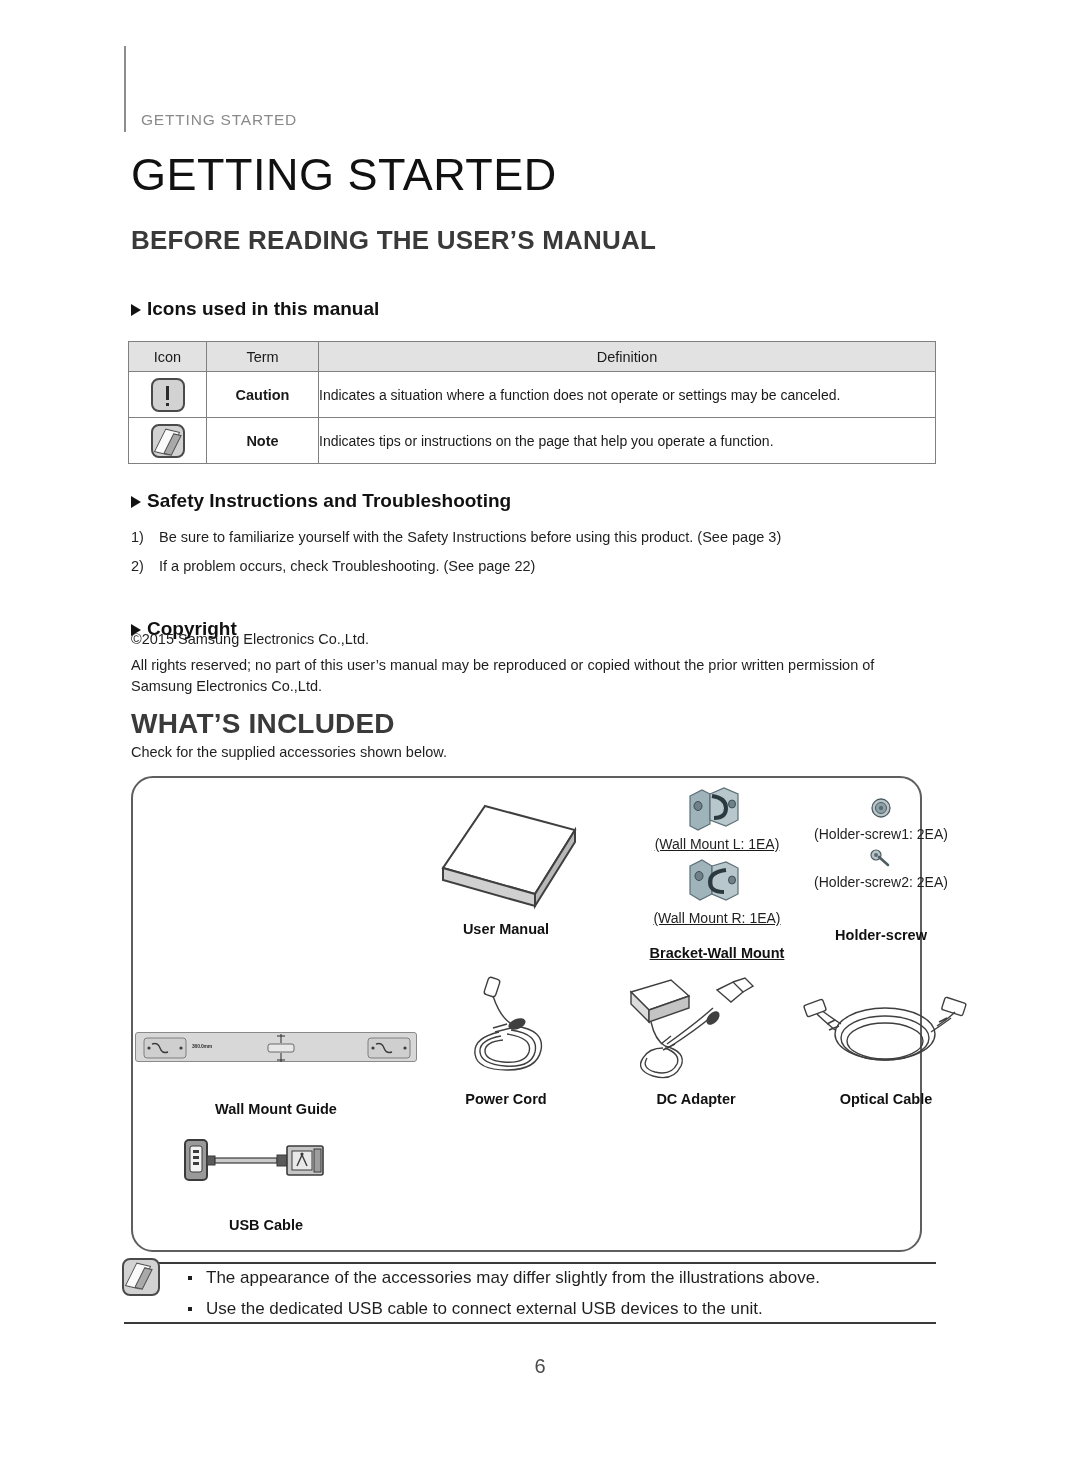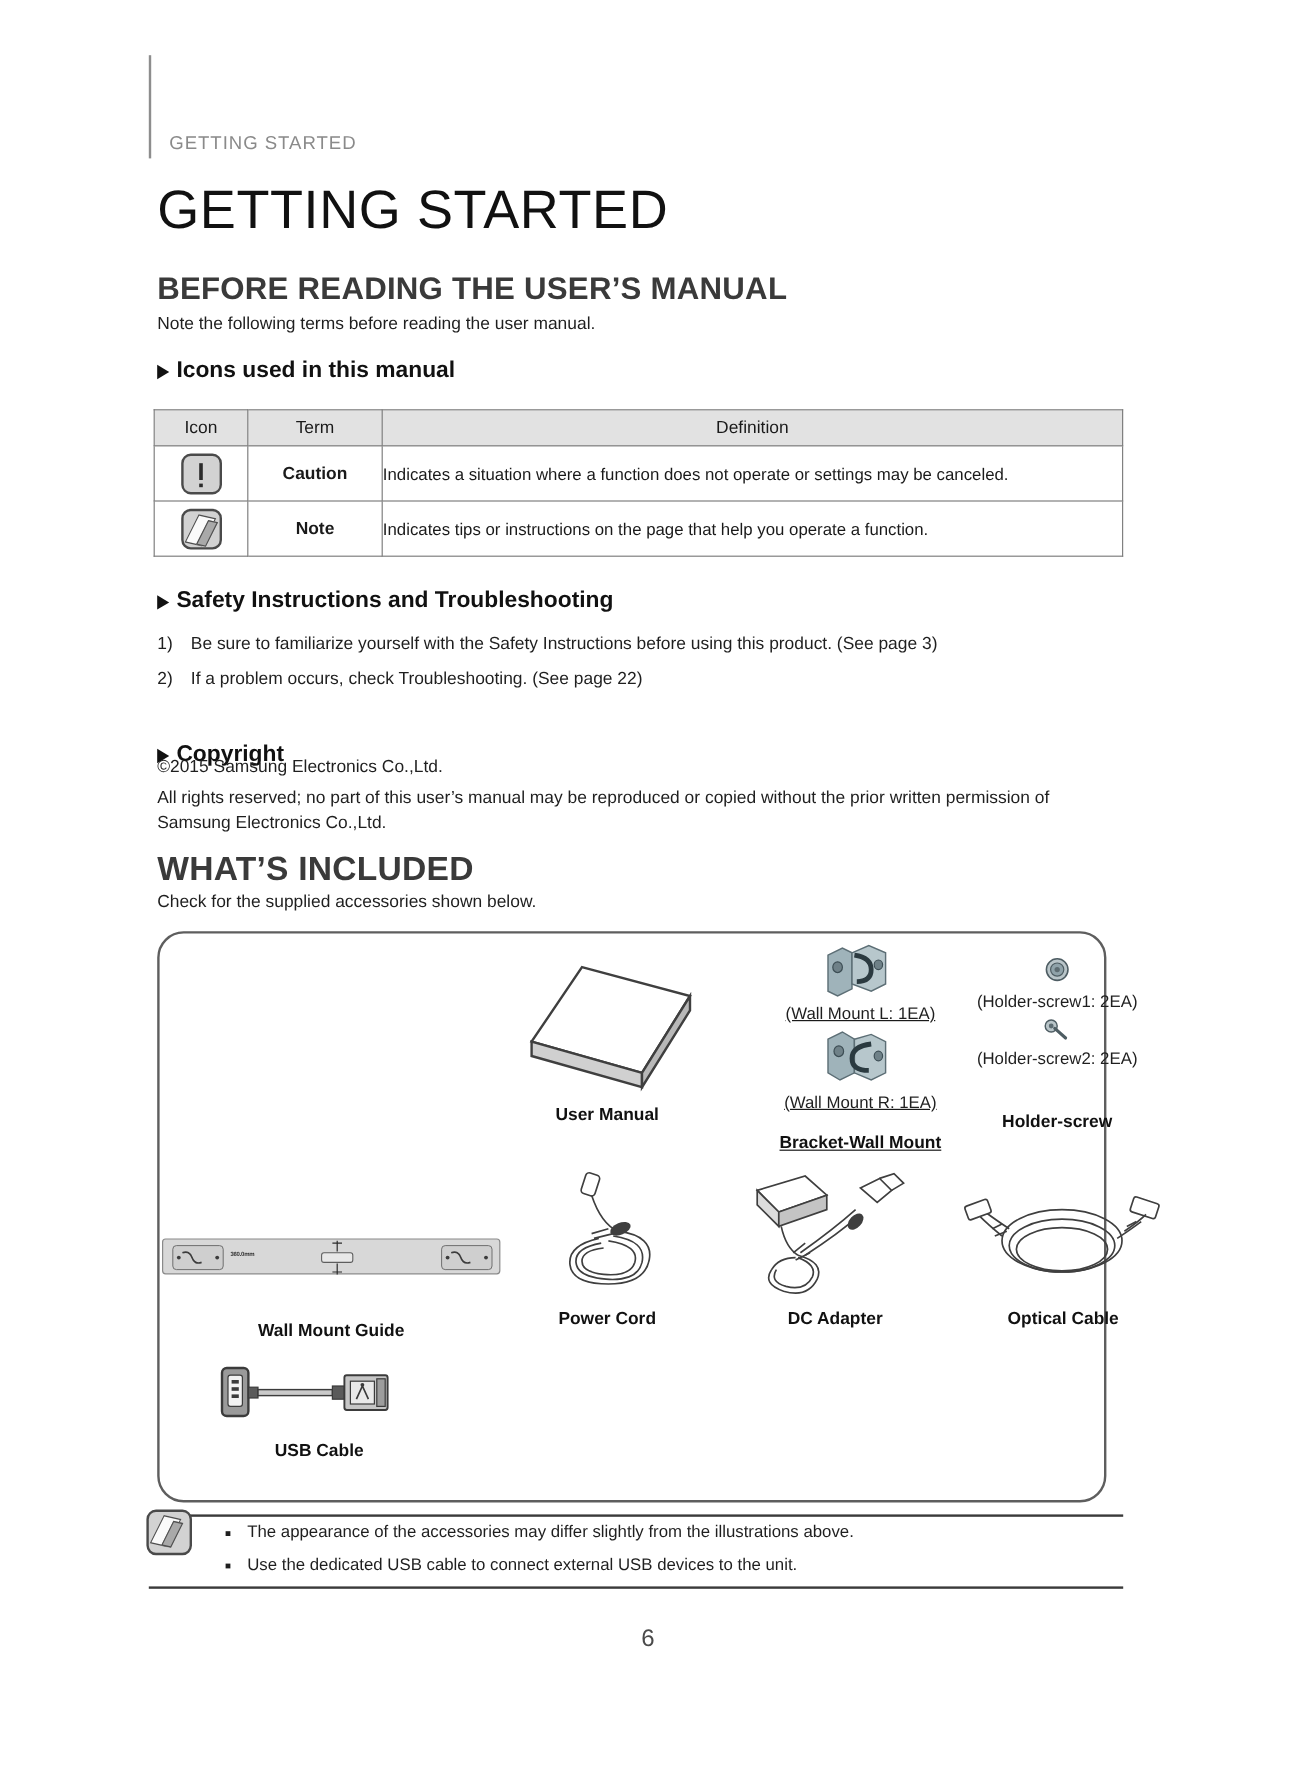--- a/index.html
+++ b/index.html
@@ -202,21 +202,21 @@
     width: 812px; height: 2px;
     background: #3a3a3a;
   }
   .note-icon-wrap {
     position: absolute;
     left: 122px; top: 1258px;
   }
   .note-bullets {
     position: absolute;
     left: 186px; top: 1268px;
-    font-size: 14px;
+    font-size: 17px;
     color: #1f1f1f;
   }
   .note-bullets .b {
     position: relative;
     padding-left: 20px;
     margin-bottom: 11px;
   }
   .note-bullets .b::before {
     content: "";
     position: absolute;
@@ -273,21 +273,20 @@
 </head>
 <body>
 
 <div class="page">
 
   <div class="hdr-rule"></div>
   <div class="hdr-kicker">GETTING STARTED</div>
   <div class="chapter-title">GETTING STARTED</div>
 
   <div class="h1">BEFORE READING THE USER’S MANUAL</div>
-  <div class="body-line" style="left:131px; top:260px;">Note the following terms before reading the user manual.</div>
 
   <div class="h2" style="top:298px;">
     <span class="tri"></span>
     <span>Icons used in this manual</span>
   </div>
 
   <table class="icon-table">
     <thead>
       <tr>
         <th class="col-icon">Icon</th>
@@ -494,21 +493,21 @@
             <rect x="32" y="22" width="8" height="9" fill="#5a5a5a" stroke="#3b3b3b" stroke-width="1"></rect>
             <rect x="40" y="24" width="62" height="5" fill="#c9c9c9" stroke="#3b3b3b" stroke-width="1.2"></rect>
             <rect x="102" y="21" width="10" height="11" fill="#5a5a5a" stroke="#3b3b3b" stroke-width="1"></rect>
             <rect x="112" y="12" width="36" height="29" rx="2" fill="#c6c6c6" stroke="#3b3b3b" stroke-width="1.6"></rect>
             <rect x="117" y="17" width="20" height="19" fill="#e9e9e9" stroke="#3b3b3b" stroke-width="1"></rect>
             <path d="M122 32 L127 21 L132 32" fill="none" stroke="#3b3b3b" stroke-width="1.4"></path>
             <circle cx="127" cy="20" r="1.6" fill="#3b3b3b"></circle>
             <rect x="139" y="15" width="7" height="23" fill="#9d9d9d" stroke="#3b3b3b" stroke-width="1"></rect>
           </svg>
         </div>
-        <div class="acc-label" style="margin-top:6px;">USB Cable</div>
+        <div class="acc-label" style="margin-top:22px;">USB Cable</div>
       </div>
 
     </div>
   </div>
 
   <div class="note-rule-top"></div>
   <div class="note-icon-wrap">
     <span class="glyph note" style="width:38px; height:38px;">
       <span class="pen"></span>
       <span class="pen2"></span>

